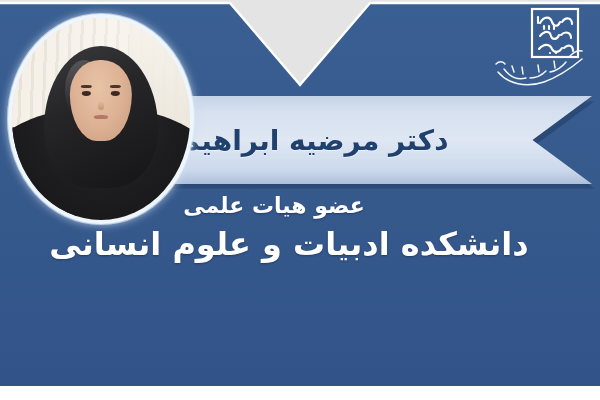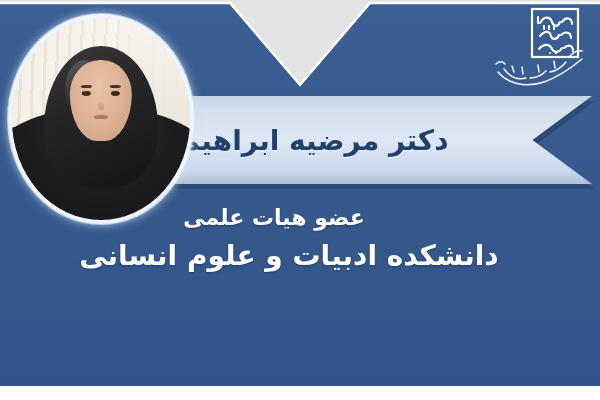--- a/index.html
+++ b/index.html
@@ -268,38 +268,38 @@
     top: 6px;
     width: 96px;
     height: 84px;
   }
 
   
   .caption {
     position: absolute;
     left: 0;
     right: 0;
-    top: 200px;
+    top: 188px;
     text-align: center;
     direction: rtl;
     color: #ffffff;
   }
   .caption-line {
     display: block;
     font-weight: bold;
     white-space: nowrap;
     text-shadow: 0 1px 2px rgba(12, 30, 58, 0.45);
   }
   .caption-line.l1 {
     font-size: 22px;
     line-height: 36px;
     padding-right: 52px;
   }
   .caption-line.l2 {
-    font-size: 28px;
+    font-size: 32px;
     line-height: 40px;
     padding-right: 22px;
   }
 </style>
 </head>
 <body>
 
 <div class="canvas">
 
   <div class="top-strip"></div>

